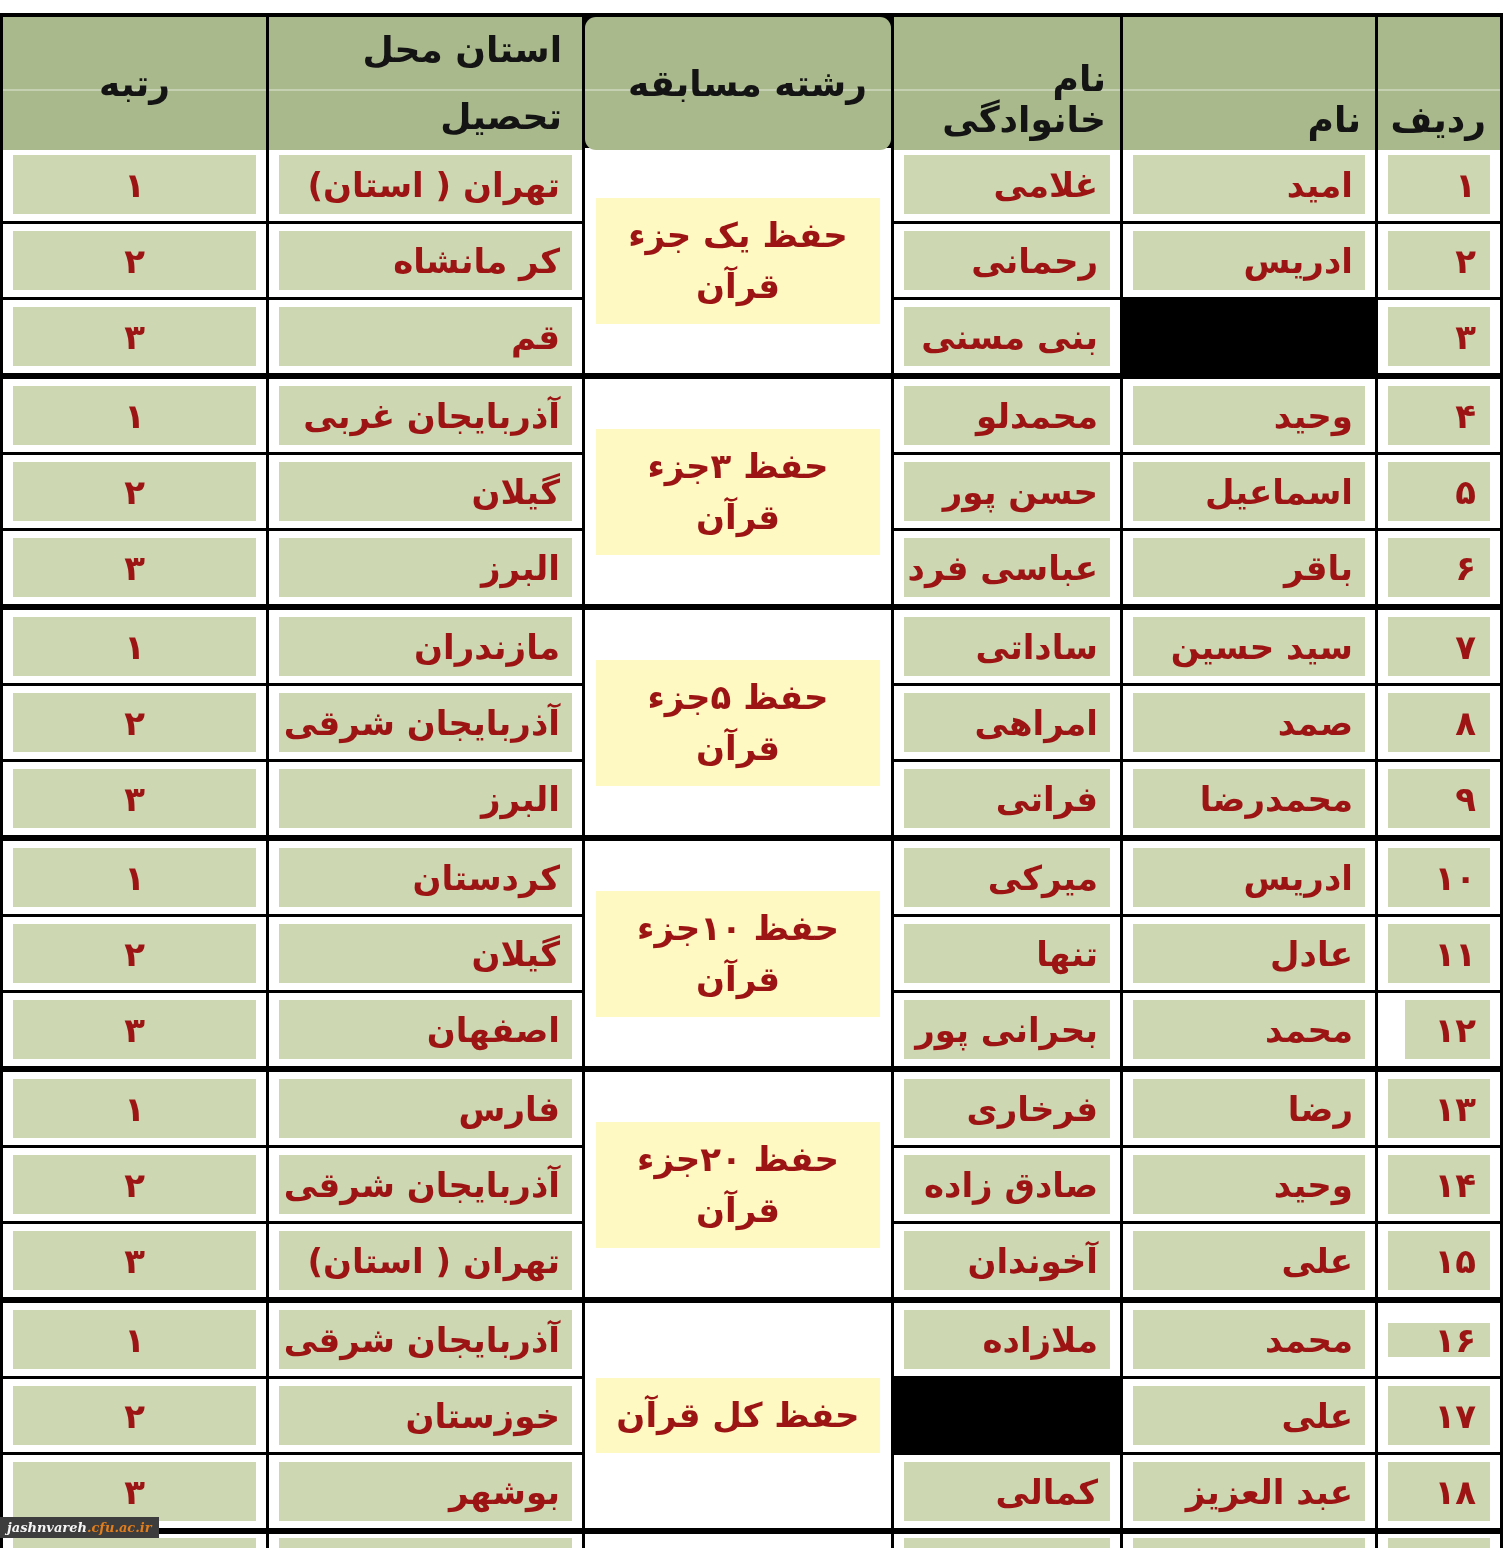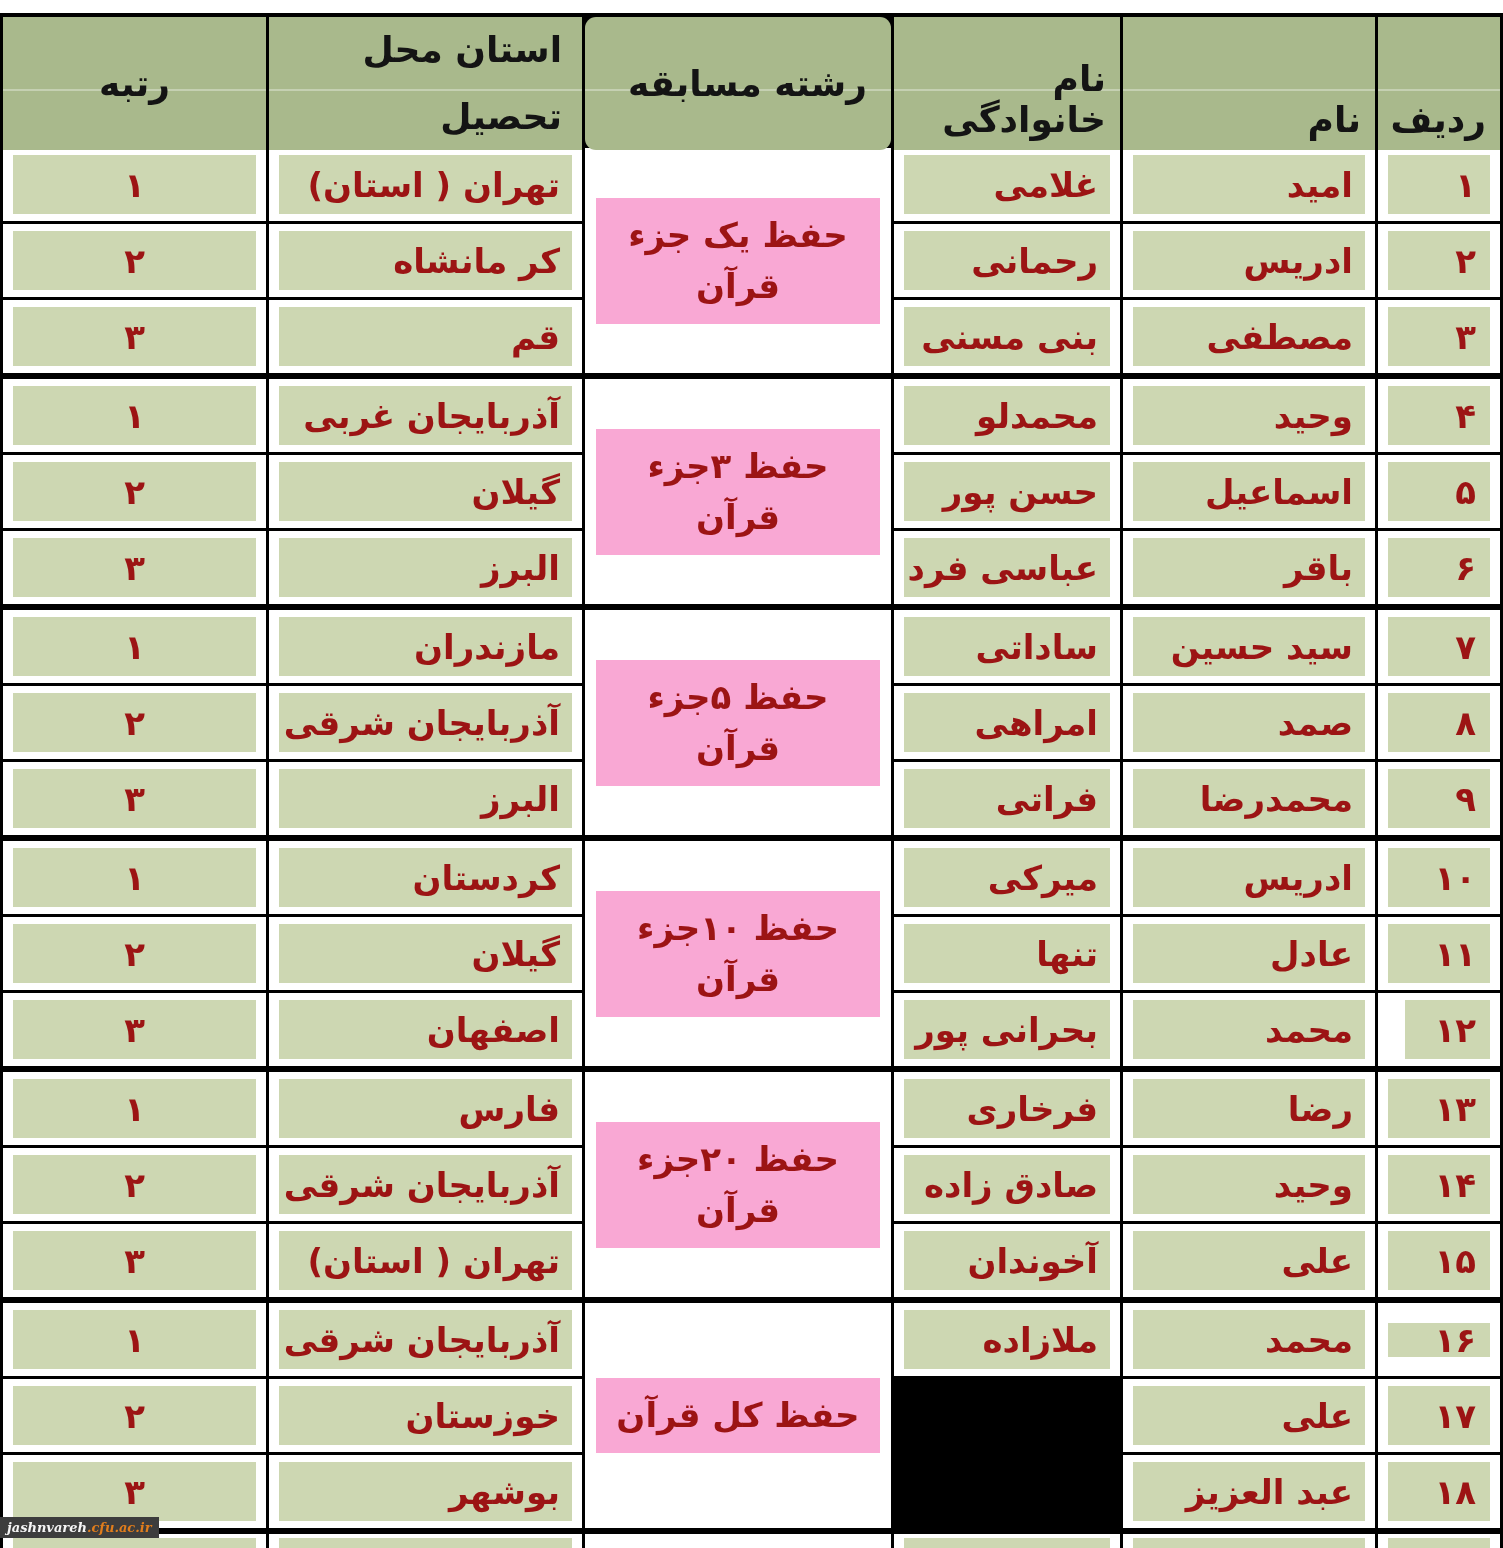--- a/index.html
+++ b/index.html
@@ -41,21 +41,21 @@
     font-size:34px; font-weight:bold; color:#9c1414; line-height:1;
     padding:0 12px; white-space:nowrap; overflow:hidden;
   }
   .c-rank .box { justify-content:center; }
   .c-no .box   { justify-content:flex-start; padding-right:14px; }
   .field-cell {
     grid-column:4; grid-row:1 / span 3; background:#fff;
     display:flex; align-items:center; justify-content:center;
   }
   .field-box {
-    width:284px; box-sizing:border-box; background:#f9a8d4; color:#9c1414;
+    width:284px; box-sizing:border-box; background:#fef9c3; color:#9c1414;
     font-weight:bold; font-size:34px; text-align:center;
     white-space:pre-line; line-height:1.5; padding:12px 8px;
   }
   
   .partial-row { grid-template-rows:14px; height:14px; overflow:hidden; }
   .partial-row .cell .box { margin:4px 10px 0 10px; }
   
   .watermark {
     position:absolute; left:0; top:1517px; height:21px; z-index:5;
     background:#3d3d3d; display:flex; align-items:center; padding:0 7px;
@@ -113,23 +113,20 @@
           </div>
           <div class="cell c-prov" style="grid-area: 2 / 5;">
             <div class="box">کر مانشاه</div>
           </div>
           <div class="cell c-rank" style="grid-area: 2 / 6;">
             <div class="box">۲</div>
           </div>
           <div class="cell c-no" style="grid-area: 3 / 1;">
             <div class="box">۳</div>
           </div>
-          <div class="cell c-first" style="grid-area: 3 / 2;">
-            <div class="box">مصطفی</div>
-          </div>
           <div class="cell c-last" style="grid-area: 3 / 3;">
             <div class="box">بنی مسنی</div>
           </div>
           <div class="cell c-prov" style="grid-area: 3 / 5;">
             <div class="box">قم</div>
           </div>
           <div class="cell c-rank" style="grid-area: 3 / 6;">
             <div class="box">۳</div>
           </div>
         </div>
@@ -362,20 +359,23 @@
             <div class="box">خوزستان</div>
           </div>
           <div class="cell c-rank" style="grid-area: 2 / 6;">
             <div class="box">۲</div>
           </div>
           <div class="cell c-no" style="grid-area: 3 / 1;">
             <div class="box">۱۸</div>
           </div>
           <div class="cell c-first" style="grid-area: 3 / 2;">
             <div class="box">عبد العزیز</div>
+          </div>
+          <div class="cell c-last" style="grid-area: 3 / 3;">
+            <div class="box">کمالی</div>
           </div>
           <div class="cell c-prov" style="grid-area: 3 / 5;">
             <div class="box">بوشهر</div>
           </div>
           <div class="cell c-rank" style="grid-area: 3 / 6;">
             <div class="box">۳</div>
           </div>
         </div>
       </div>
 

